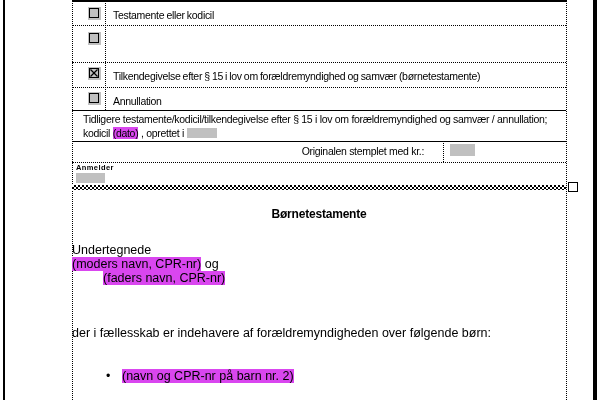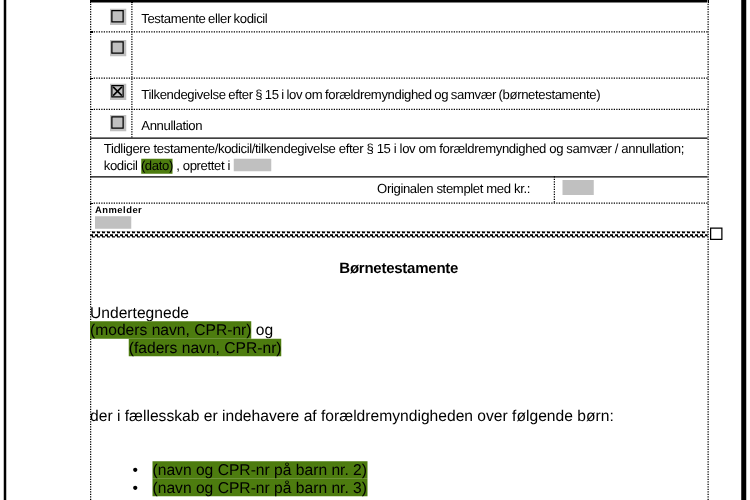--- a/index.html
+++ b/index.html
@@ -18,21 +18,21 @@
   #form-table { position:absolute; left:72px; top:0; width:494px; height:186px;
                 font-size:10.5px; letter-spacing:-0.3px; }
   .opt-label { position:absolute; left:41px; width:452px; line-height:13px; word-spacing:-0.5px; }
   .nowrap { white-space:nowrap; }
 
   .wcheckbox { position:absolute; left:16px; width:13px; height:13px; background:#c0c0c0; }
   .wcheckbox .box { position:absolute; left:1px; top:1px; width:8px; height:8px;
                     border:1px solid #000; background:#c0c0c0; }
   .wcheckbox svg { position:absolute; left:0; top:0; }
 
-  .hl { background:#4d7c0f; }
+  .hl { background:#d946ef; }
   .field-box { display:inline-block; background:#c0c0c0; vertical-align:-1px; }
 
   #anmelder-label { position:absolute; left:4px; top:163px; font-size:7.5px;
                     font-weight:bold; letter-spacing:0.4px; }
 
   
   #frame-hatch { position:absolute; left:72px; top:185px; width:494px; height:5px;
     background-image:conic-gradient(#000 0 90deg,#fff 90deg 180deg,#000 180deg 270deg,#fff 270deg 360deg);
     background-size:4px 4px; }
   #frame-handle { position:absolute; left:568px; top:182px; width:8px; height:8px;
@@ -121,18 +121,15 @@
     <div class="body-line" style="top:82px;padding-left:31px;">
       <span class="hl">(faders navn, CPR-nr)</span>
     </div>
 
 
     <div class="body-line" style="top:137px;">der i fællesskab er indehavere af forældremyndigheden over følgende børn:</div>
 
     <div class="bullet-line" style="top:180px;">
       <span class="bullet-glyph">•</span><span class="hl">(navn og CPR-nr på barn nr. 2)</span>
     </div>
-    <div class="bullet-line" style="top:194px;">
-      <span class="bullet-glyph">•</span><span class="hl">(navn og CPR-nr på barn nr. 3)</span>
-    </div>
   </div>
 
 </div>
 
 </body></html>

